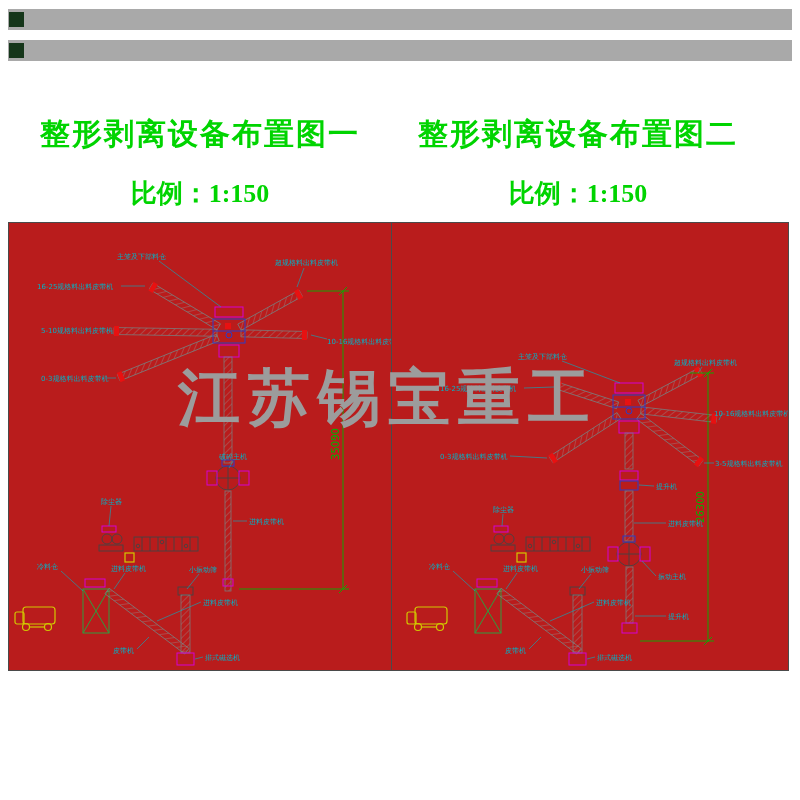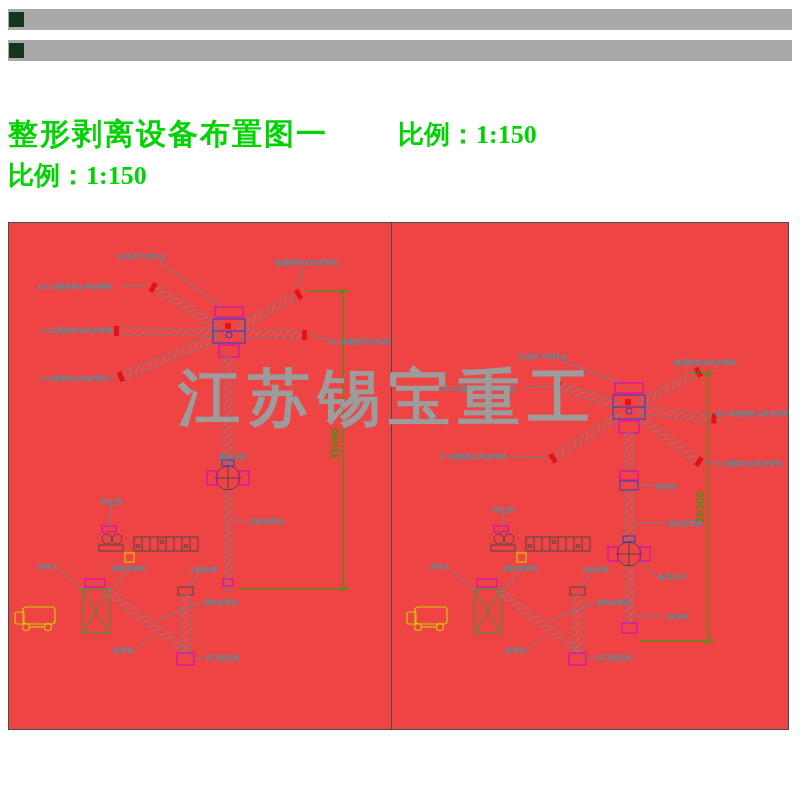--- a/index.html
+++ b/index.html
@@ -5,28 +5,28 @@
   *{margin:0;padding:0;box-sizing:border-box}
   html,body{width:800px;height:800px;background:#fff;overflow:hidden;position:relative;
     font-family:"Liberation Sans","DejaVu Sans",sans-serif}
 
   .topbar{position:absolute;left:8px;right:8px;height:21px;background:var(--gray_bar,#a9a9a9);
     display:flex;align-items:center}
   .topbar.bar1{top:9px}
   .topbar.bar2{top:40px}
   .bar-icon{width:15px;height:15px;background:var(--dark_icon,#15361a);margin-left:1px}
 
-  .title-block{position:absolute;color:var(--title_green,#00d400);
+  .title-block{position:absolute;text-align:center;color:var(--title_green,#00d400);
     font-family:"Liberation Serif","DejaVu Serif",serif}
   .tb-left{left:8px;width:384px;top:114px}
   .tb-right{left:398px;width:360px;top:114px}
   .title{font-size:30px;font-weight:600;letter-spacing:2px;white-space:nowrap}
-  .scale{font-size:26px;font-weight:600;margin-top:3px;white-space:nowrap}
-
-  .panel{position:absolute;top:222px;height:508px;border:1px solid #4a4a4a;background:#ef4444}
+  .scale{font-size:26px;font-weight:600;margin-top:21px;white-space:nowrap}
+
+  .panel{position:absolute;top:222px;height:449px;border:1px solid #4a4a4a;background:#b91c1c}
   .panel1{left:8px;width:384px}
   .panel2{left:391px;width:398px}
   .panel svg{display:block}
 
   .watermark{position:absolute;left:178px;top:356px;z-index:5;font-size:62px;font-weight:bold;
     color:var(--watermark_gray,#9c9c9c);letter-spacing:8px;white-space:nowrap;
     font-family:Liberation Sans, sans-serif}
 
   
   .belt{stroke:#7a7a7a;stroke-width:.8}
@@ -52,20 +52,21 @@
   </div>
   <div class="topbar bar2">
     <div class="bar-icon"></div>
   </div>
 
   <div class="title-block tb-left">
     <div class="title">整形剥离设备布置图一</div>
     <div class="scale">比例：1:150</div>
   </div>
   <div class="title-block tb-right">
+    <div class="title">整形剥离设备布置图二</div>
     <div class="scale">比例：1:150</div>
   </div>
 
   <div class="panel panel1">
     <svg width="382" height="447" viewBox="0 0 382 447">
       <defs>
         <pattern id="hatchA" width="5" height="5" patternUnits="userSpaceOnUse" patternTransform="rotate(45)">
           <line class="hatchline" x1="0" y1="0" x2="0" y2="5"></line>
         </pattern>
       </defs>

